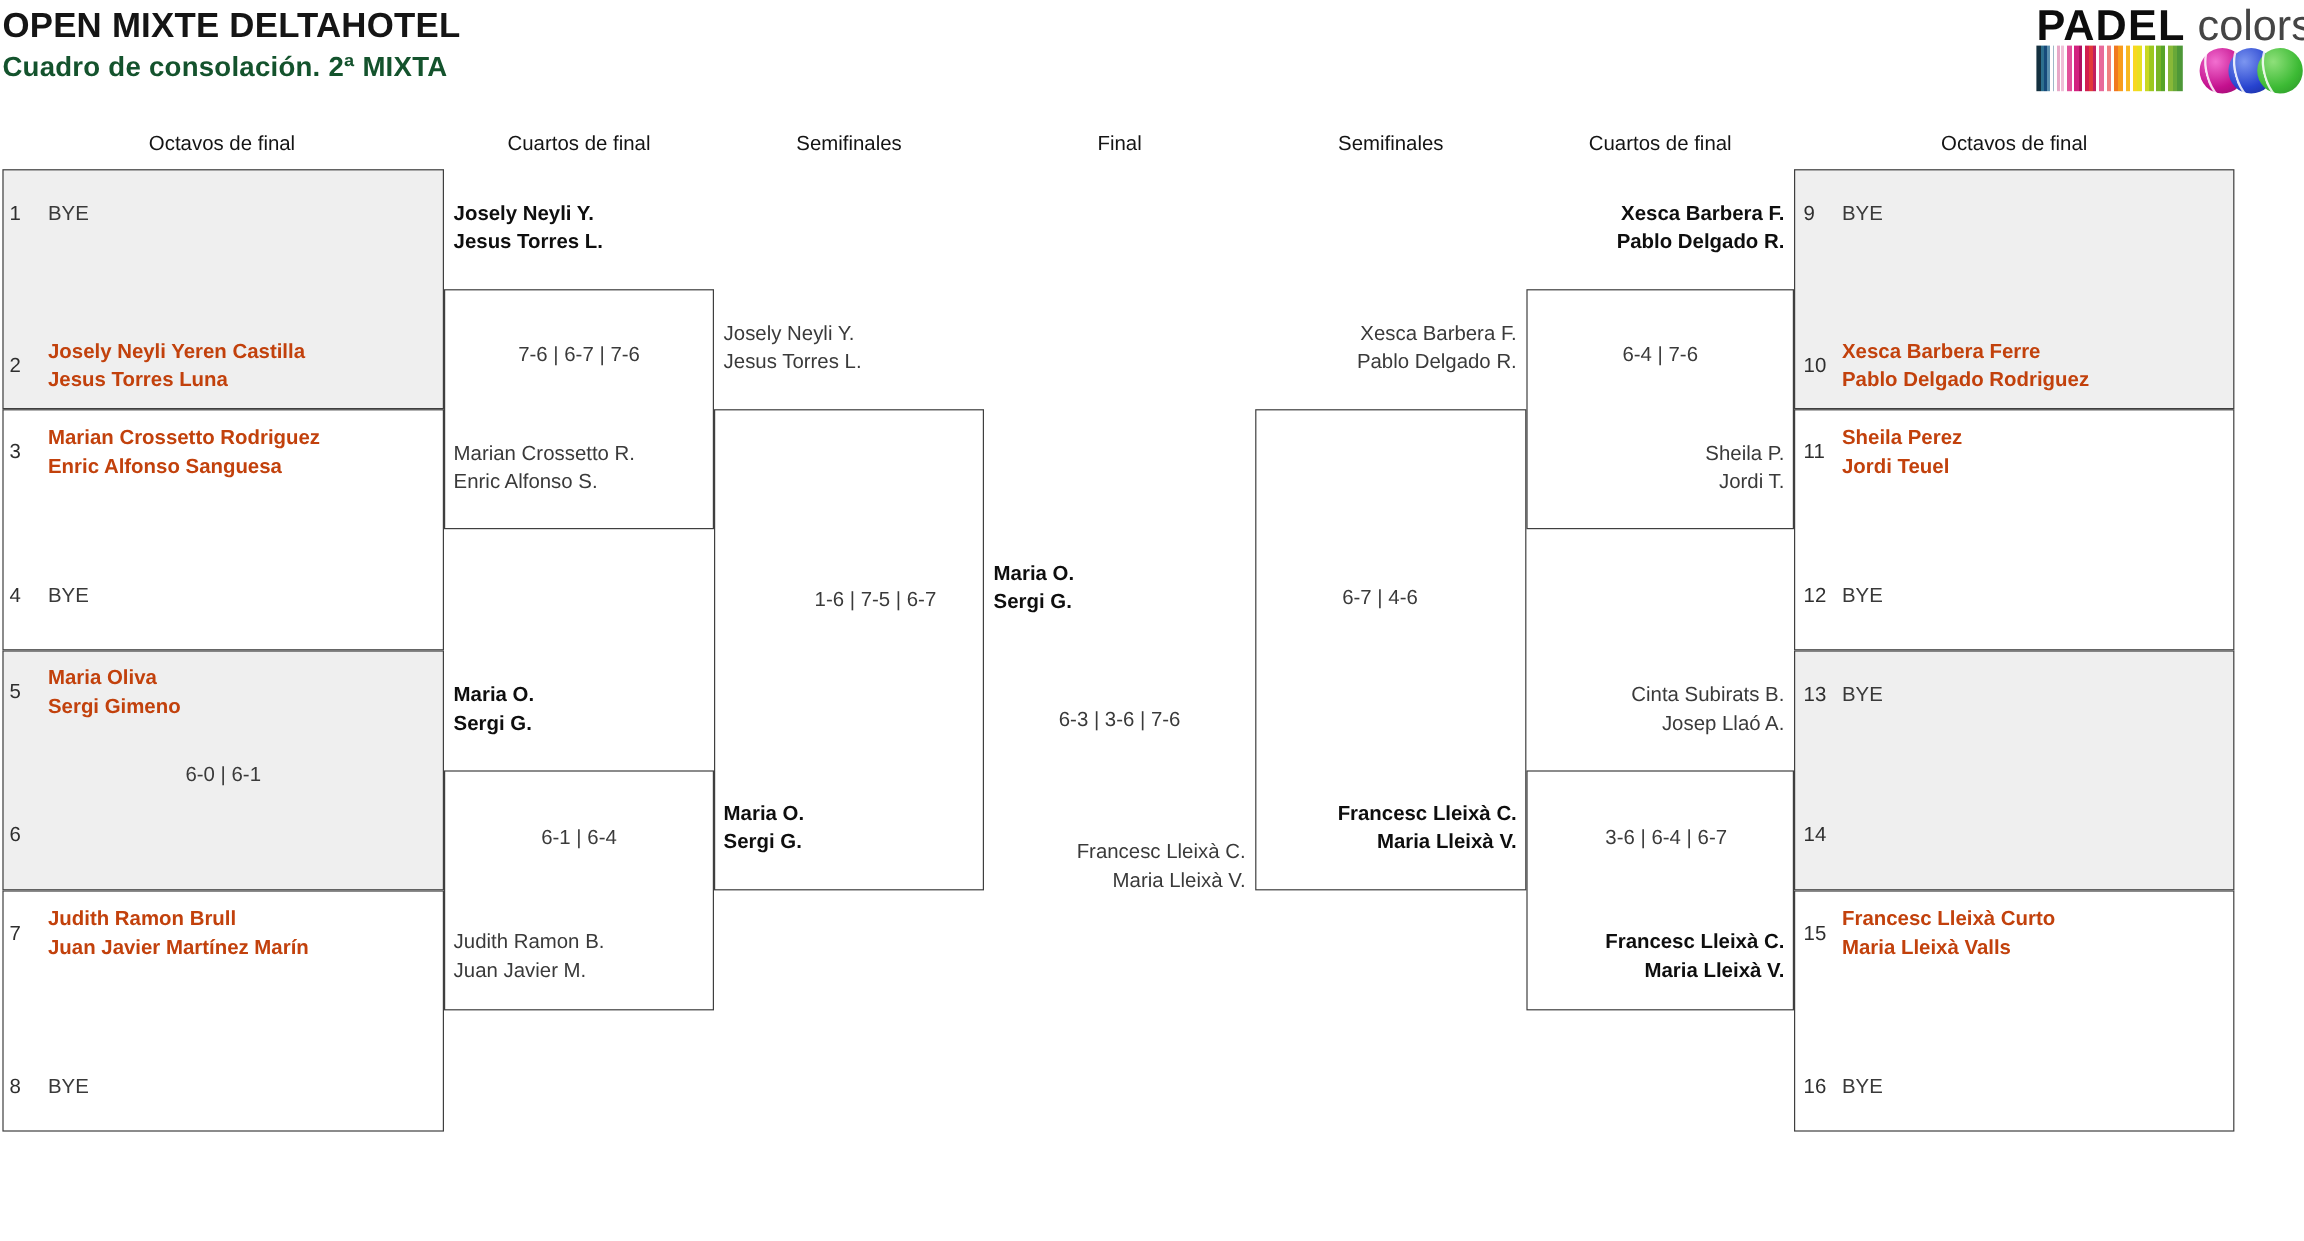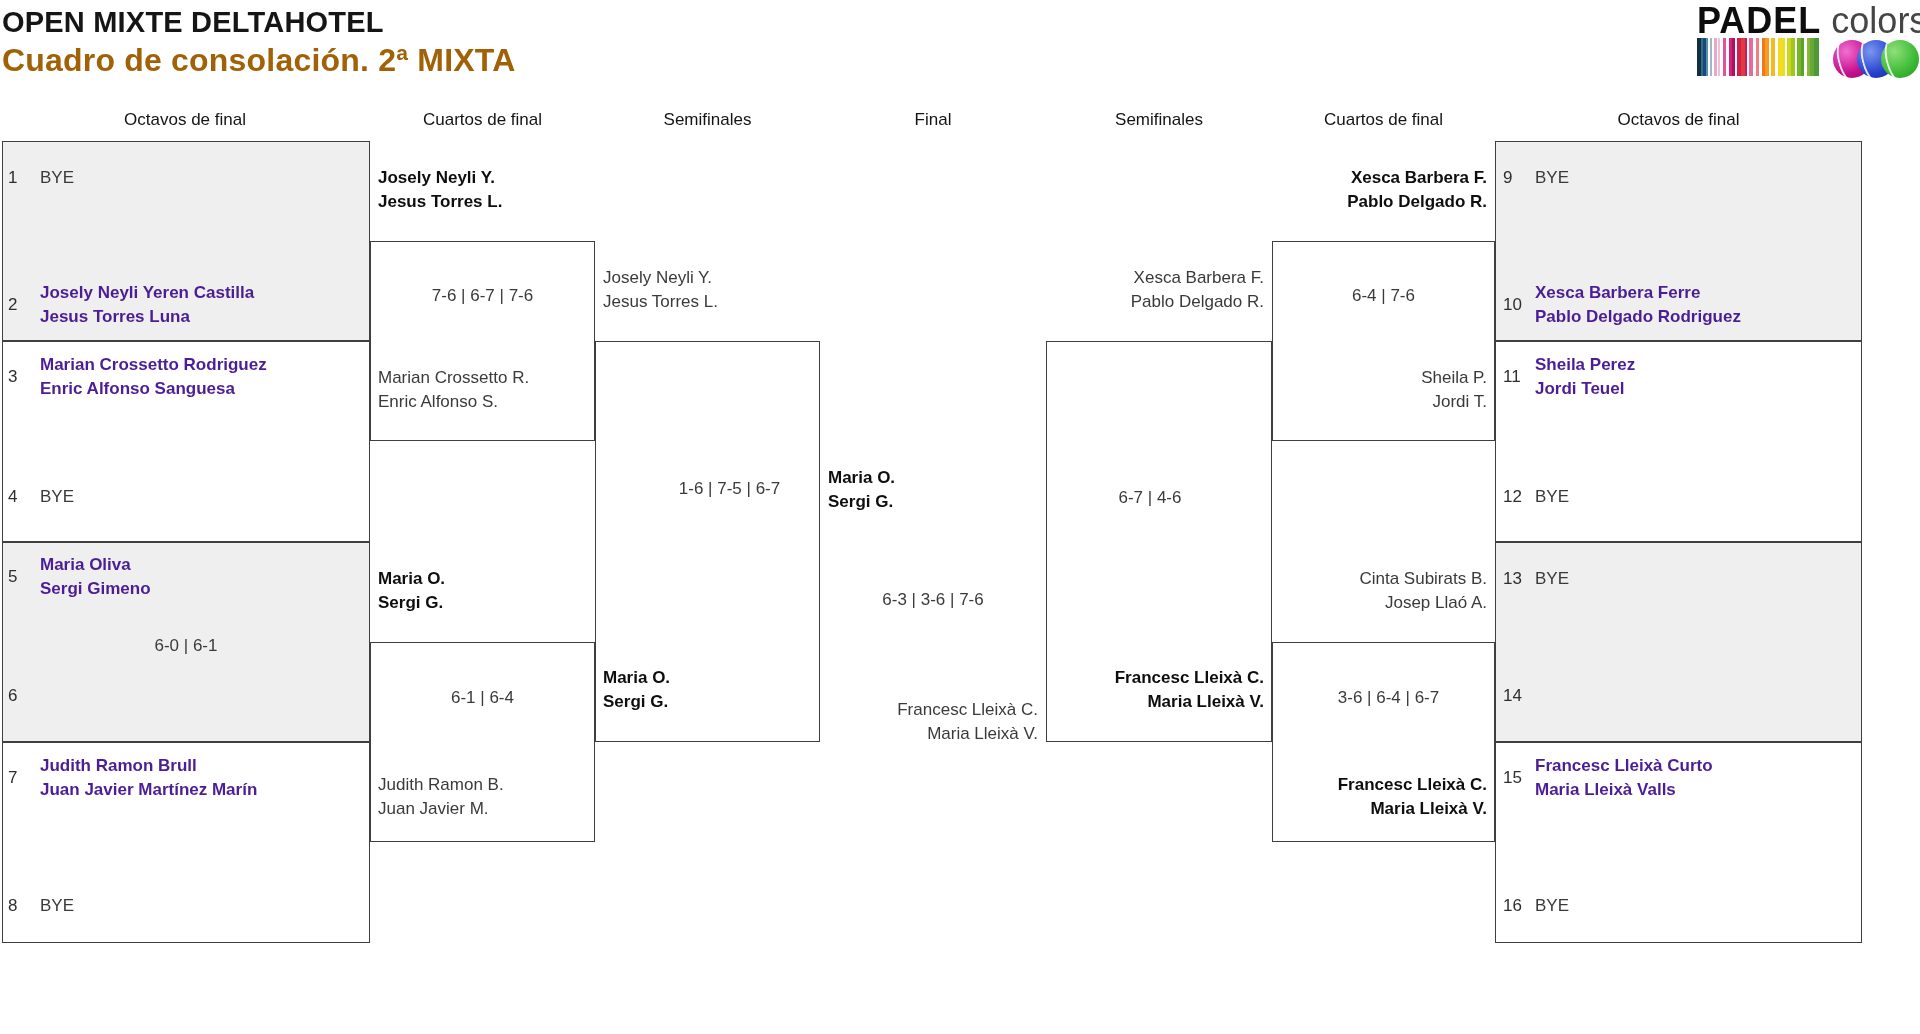--- a/index.html
+++ b/index.html
@@ -1,21 +1,21 @@
 <!DOCTYPE html>
 <html><head>
 <meta charset="utf-8">
 <style>
   html,body{margin:0;padding:0;background:#fff;}
   body{width:1920px;height:1034px;position:relative;overflow:hidden;
        font-family:"Liberation Sans", sans-serif;color:#222;}
 
   
   .title{position:absolute;left:2px;top:6px;font-size:29px;font-weight:600;color:#151515;letter-spacing:.2px;}
-  .subtitle{position:absolute;left:2px;top:42px;font-size:32px;font-weight:600;color:#a16207;letter-spacing:.2px;}
+  .subtitle{position:absolute;left:2px;top:42px;font-size:23px;font-weight:600;color:#14532d;letter-spacing:.2px;}
 
   
   .logo{position:absolute;left:1690px;top:0;width:230px;height:86px;}
   .logo-text{position:absolute;left:7px;top:0;white-space:nowrap;}
   .logo-padel{font-size:36px;font-weight:800;color:#0d0d0d;letter-spacing:1px;}
   .logo-colors{font-size:36px;font-weight:400;color:#454545;margin-left:10px;}
   .barcode{position:absolute;left:7px;top:38px;width:122px;height:38px;
     background:linear-gradient(90deg,
       #14303f 0%,#14303f 3%,#2e6f8e 3%,#2e6f8e 5%,#174a7a 5%,#174a7a 7%,#5b8fae 7%,#5b8fae 9%,
       #ffffff 9%,#ffffff 11%,#9fb8c8 11%,#9fb8c8 12%,#ffffff 12%,#ffffff 14%,
@@ -43,21 +43,21 @@
 
   
   .box{position:absolute;border:1px solid #3f3f3f;box-sizing:border-box;background:#fff;}
   .box.gray{background:#efefef;}
   .box.open{background:transparent;}
 
   
   .entry{position:absolute;display:flex;gap:10px;align-items:center;font-size:17px;z-index:5;}
   .entry .num{width:22px;color:#2e2e2e;font-weight:400;flex:0 0 auto;}
   .entry .nm{color:#3a3a3a;}
-  .entry.bold .nm{font-weight:700;color:#4c1d95;}
+  .entry.bold .nm{font-weight:700;color:#c2410c;}
   .ln{display:block;line-height:24px;white-space:nowrap;}
 
   
   .adv{position:absolute;font-size:17px;color:#3a3a3a;z-index:5;}
   .adv.bold{font-weight:700;color:#0e0e0e;}
   .adv.right{text-align:right;}
 
   
   .score{position:absolute;font-size:17px;color:#3a3a3a;text-align:center;line-height:24px;z-index:5;}
 </style>
@@ -258,17 +258,17 @@
   <span class="ln">Josep Llaó A.</span>
 </div>
 <div class="adv right bold" style="left:1272px;top:773px;width:215px">
   <span class="ln">Francesc Lleixà C.</span>
   <span class="ln">Maria Lleixà V.</span>
 </div>
 
 <div class="score" style="left:2px;top:634px;width:368px">6-0 | 6-1</div>
 <div class="score" style="left:370px;top:284px;width:225px">7-6 | 6-7 | 7-6</div>
 <div class="score" style="left:370px;top:686px;width:225px">6-1 | 6-4</div>
-<div class="score" style="left:595px;top:477px;width:269px">1-6 | 7-5 | 6-7</div>
+<div class="score" style="left:595px;top:488px;width:269px">1-6 | 7-5 | 6-7</div>
 <div class="score" style="left:820px;top:588px;width:226px">6-3 | 3-6 | 7-6</div>
 <div class="score" style="left:1026px;top:486px;width:248px">6-7 | 4-6</div>
 <div class="score" style="left:1272px;top:284px;width:223px">6-4 | 7-6</div>
 <div class="score" style="left:1272px;top:686px;width:233px">3-6 | 6-4 | 6-7</div>
 
 </body></html>

